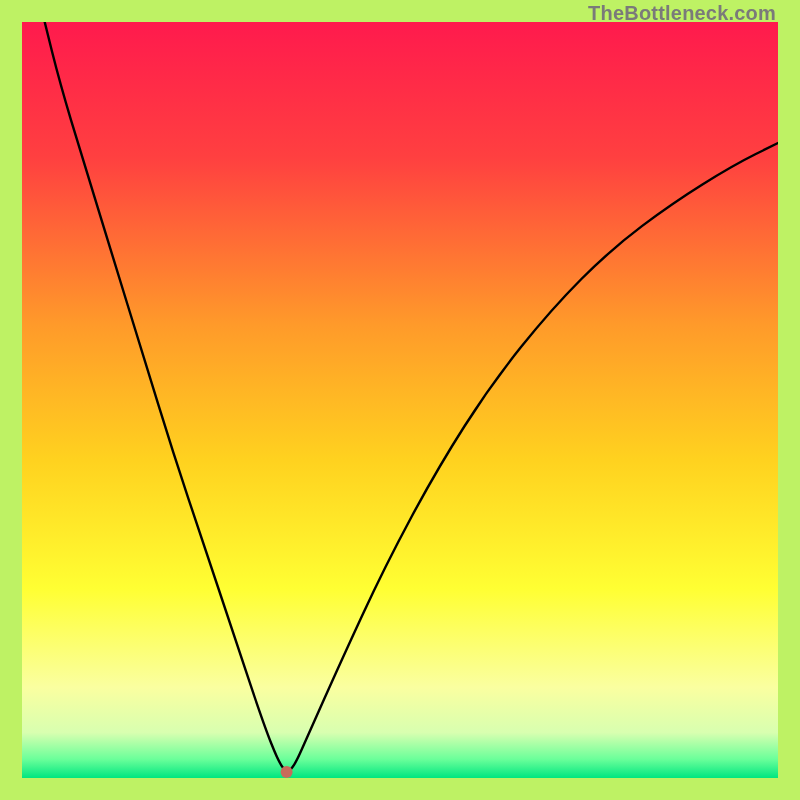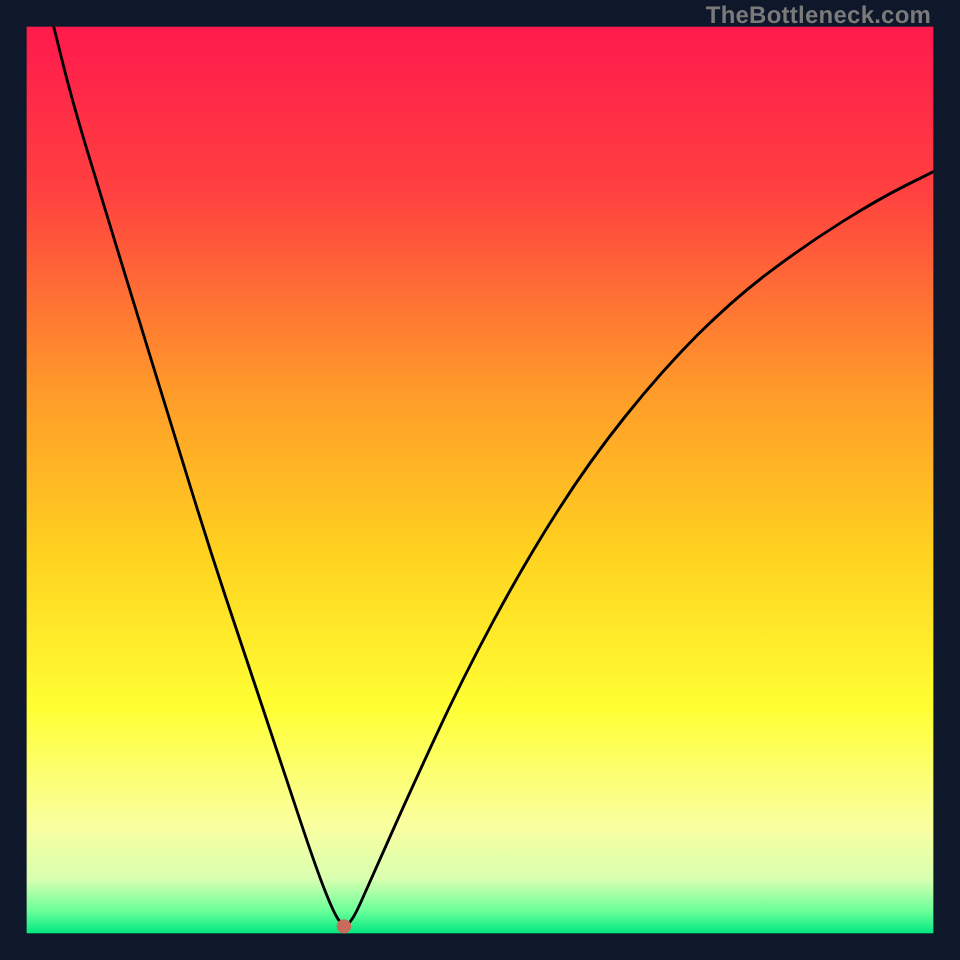--- a/index.html
+++ b/index.html
@@ -1,20 +1,20 @@
 <!DOCTYPE html>
 <html><head>
 <meta charset="utf-8">
 <style>
   * { margin: 0; padding: 0; box-sizing: border-box; }
   html, body { width: 800px; height: 800px; overflow: hidden; background: #000; }
   .outer {
     width: 800px;
     height: 800px;
-    background: #0f172a;
+    background: #bef264;
     position: relative;
   }
   .plot-area {
     position: absolute;
     left: 22px;
     top: 22px;
     width: 756px;
     height: 756px;
   }
   .gradient-bg {

